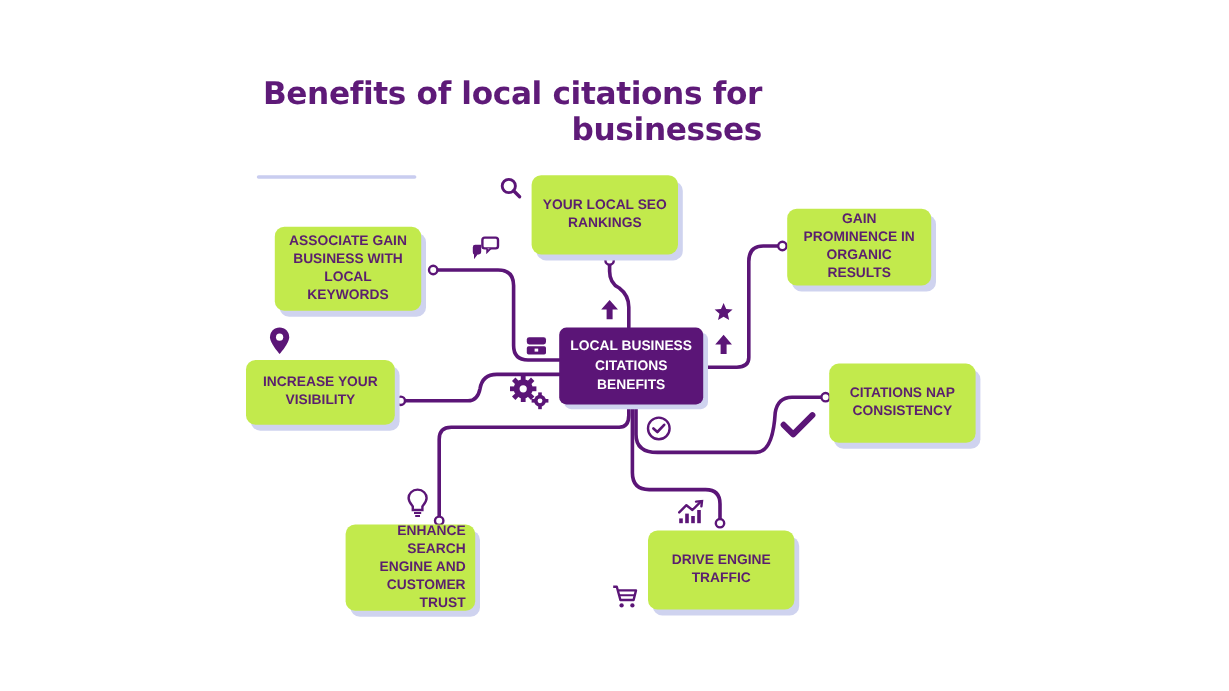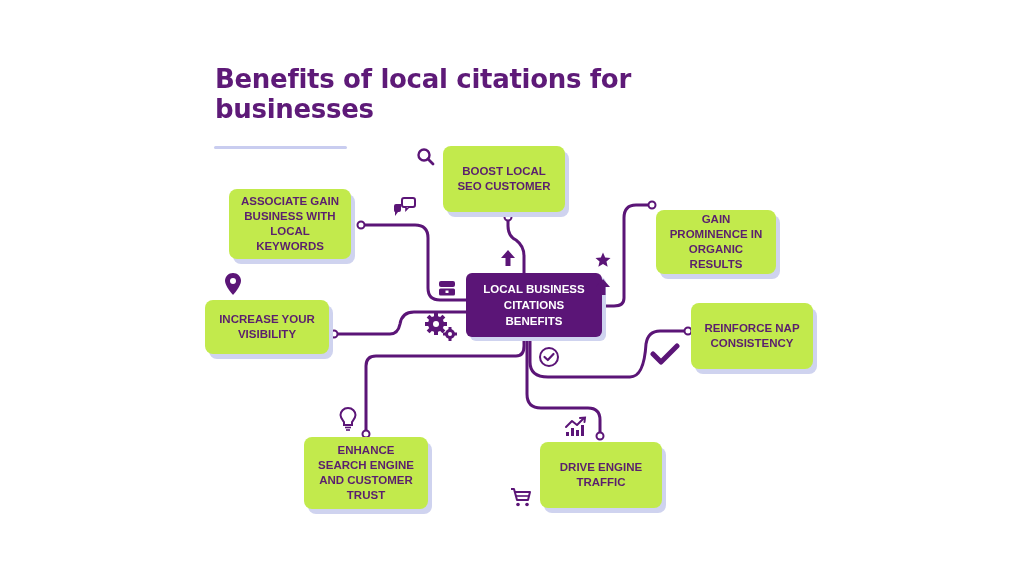--- a/index.html
+++ b/index.html
@@ -3,37 +3,37 @@
 <meta charset="utf-8">
 <style>
   html, body { margin: 0; padding: 0; }
   body {
     width: 1024px; height: 576px; background: #ffffff; position: relative; overflow: hidden;
     font-family: "Liberation Sans", sans-serif;
   }
   .title {
     position: absolute; left: 215px; top: 64px; width: 420px;
     font-family: "DejaVu Sans", sans-serif; font-weight: bold; font-size: 26px; line-height: 30px;
-    color: #5e1a78; letter-spacing: -0.3px;
+    color: #5e1a78; letter-spacing: -0.3px; text-align: right;
   }
   .underline {
     position: absolute; left: 214px; top: 146px; width: 133px; height: 3px;
     background: #c9cdf0; border-radius: 2px;
   }
   svg.lines { position: absolute; left: 0; top: 0; }
   .box {
     position: absolute; background: #c2ea4c; border-radius: 8px;
     box-shadow: 4px 5px 0 #cfd3ef;
     display: flex; align-items: center; justify-content: center; text-align: center;
     color: #5a1f6e; font-weight: bold; font-size: 11.5px; line-height: 15px;
     font-family: "Liberation Sans", sans-serif;
     box-sizing: border-box; padding: 6px 8px;
   }
   .center-box {
-    position: absolute; left: 466px; top: 273px; width: 136px; height: 64px;
+    position: absolute; left: 466px; top: 273px; width: 120px; height: 64px;
     background: #5b1577; border-radius: 6px; box-shadow: 4px 4px 0 #cfd3ef;
     display: flex; align-items: center; justify-content: center; text-align: center;
     color: #ffffff; font-weight: bold; font-size: 11.5px; line-height: 16px;
     box-sizing: border-box; padding: 4px 8px;
   }
   .icon { position: absolute; }
 </style>
 </head>
 <body>
 
@@ -63,26 +63,26 @@
     <circle cx="652" cy="205" r="3.5"></circle>
     <circle cx="334" cy="334" r="3.5"></circle>
     <circle cx="688" cy="331" r="3.5"></circle>
     <circle cx="366" cy="434" r="3.5"></circle>
     <circle cx="600" cy="436" r="3.5"></circle>
   </g>
 </svg>
 
 <div class="center-box">LOCAL BUSINESS CITATIONS BENEFITS</div>
 
-<div class="box" style="left:443px; top:146px; width:122px; height:66px;">BOOST LOCAL SEO CUSTOMER</div>
+<div class="box" style="left:443px; top:146px; width:122px; height:66px;">YOUR LOCAL SEO RANKINGS</div>
 <div class="box" style="left:229px; top:189px; width:122px; height:70px;">ASSOCIATE GAIN BUSINESS WITH LOCAL KEYWORDS</div>
-<div class="box" style="left:656px; top:174px; width:120px; height:64px;margin-top:36px;">GAIN PROMINENCE IN ORGANIC RESULTS</div>
+<div class="box" style="left:656px; top:174px; width:120px; height:64px;">GAIN PROMINENCE IN ORGANIC RESULTS</div>
 <div class="box" style="left:205px; top:300px; width:124px; height:54px;">INCREASE YOUR VISIBILITY</div>
-<div class="box" style="left:691px; top:303px; width:122px; height:66px;">REINFORCE NAP CONSISTENCY</div>
-<div class="box" style="left:304px; top:437px; width:124px; height:72px;">ENHANCE SEARCH ENGINE AND CUSTOMER TRUST</div>
+<div class="box" style="left:691px; top:303px; width:122px; height:66px;">CITATIONS NAP CONSISTENCY</div>
+<div class="box" style="left:288px; top:437px; width:108px; height:72px;text-align:right;">ENHANCE SEARCH ENGINE AND CUSTOMER TRUST</div>
 <div class="box" style="left:540px; top:442px; width:122px; height:66px;">DRIVE ENGINE TRAFFIC</div>
 
 <svg class="icon" style="left:416px; top:147px;" width="20" height="20" viewBox="0 0 20 20">
   <circle cx="8" cy="8" r="5.5" fill="none" stroke="#5b1577" stroke-width="2.4"></circle>
   <line x1="12" y1="12" x2="17" y2="17" stroke="#5b1577" stroke-width="2.8" stroke-linecap="round"></line>
 </svg>
 
 <svg class="icon" style="left:392px; top:196px;" width="26" height="22" viewBox="0 0 26 22">
   <rect x="10" y="2" width="13" height="9" rx="2" fill="none" stroke="#5b1577" stroke-width="2"></rect>
   <path d="M14 11 L14 14 L17 11" fill="#ffffff" stroke="#5b1577" stroke-width="1.6"></path>

